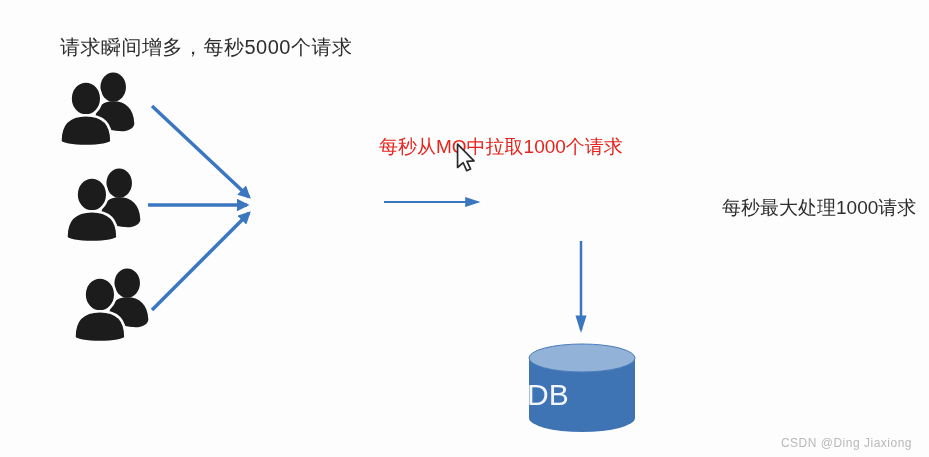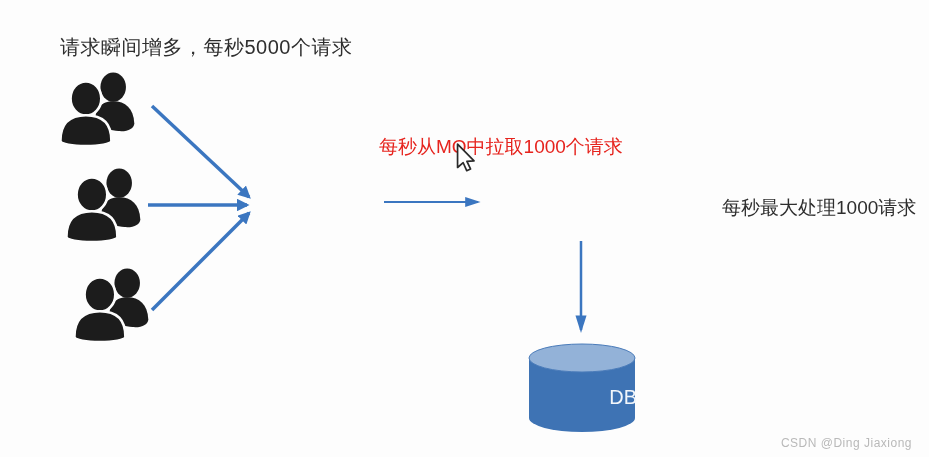--- a/index.html
+++ b/index.html
@@ -22,22 +22,22 @@
 
   .node {
     position:absolute; background:#4176ba; color:#eef3fa;
     display:flex; align-items:center; justify-content:center;
   }
   .node.mq   { left:265px; top:97px;  width:118px; height:206px; border-radius:28px; font-size:34px; }
   .node.sysa { left:490px; top:166px; width:177px; height:71px;  border-radius:10px; font-size:27px; }
 
   .db { position:absolute; left:527px; top:342px; width:110px; height:92px; }
   .db-label {
-    position:absolute; left:0; right:0; top:36px; text-align:right;
-    font-size:20px; color:#f2f6fb;margin-top:8px;
+    position:absolute; left:0; right:0; top:36px; text-align:left;
+    font-size:30px; color:#f2f6fb;
   }
 
   .cursor { position:absolute; left:452px; top:142px; width:26px; height:34px; }
 
   .watermark {
     position:absolute; right:17px; bottom:7px;
     font-size:12px; color:#b9b9b9; letter-spacing:0.5px;
   }
 </style>
 </head>

